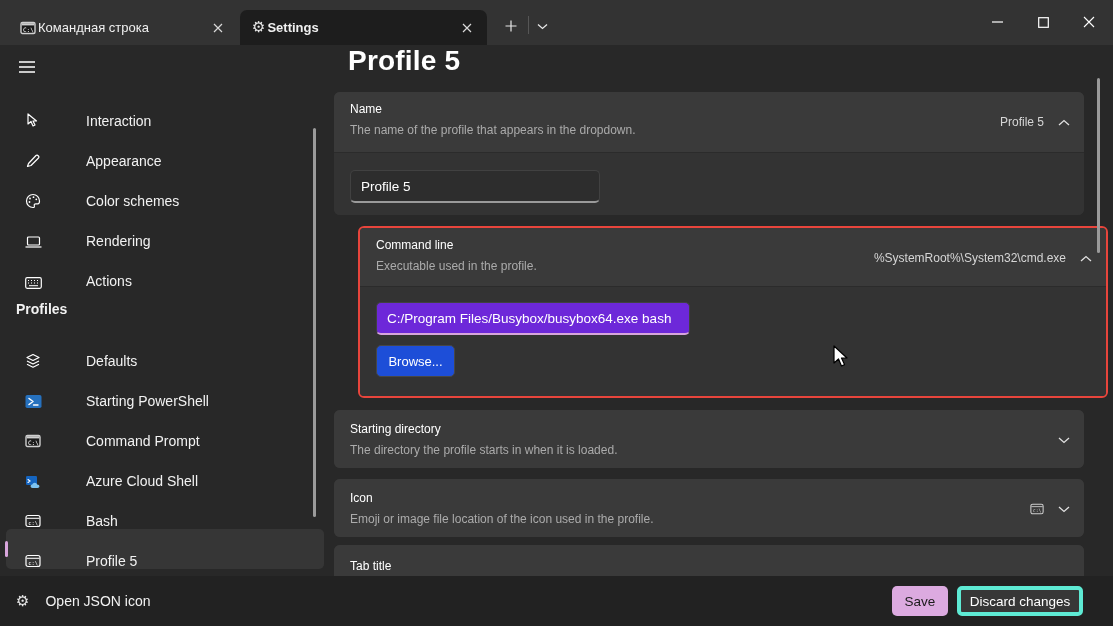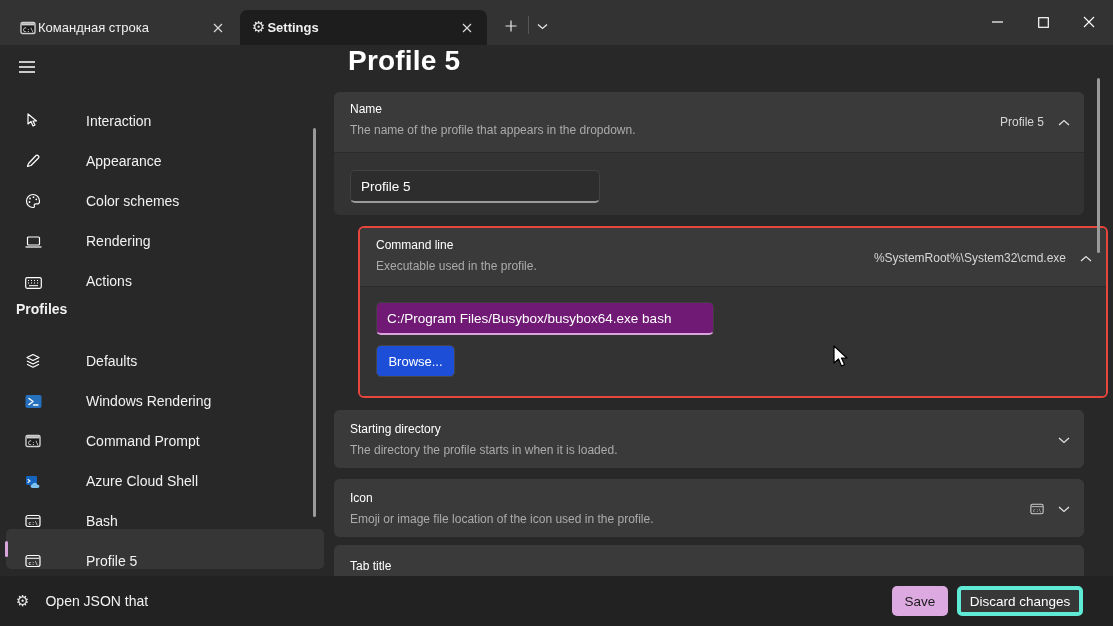--- a/index.html
+++ b/index.html
@@ -63,21 +63,21 @@
   .card-cmdline .card-body { top:58px; }
   .card-startdir { top:365px; height:58px; }
   .card-icon { top:434px; height:58px; }
   .card-tabtitle { top:500px; height:62px; }
   .card-tabtitle .card-title { top:14px; }
 
   .text-input { position:absolute; height:33px; background:#2d2d2d; border:1px solid #414141;
                 border-bottom:2px solid #9a9a9a; border-radius:5px; color:#ffffff; font-size:13.5px;
                 padding:0 10px; font-family:"Liberation Sans", sans-serif; outline:none; }
   .name-input { left:16px; top:17px; width:250px; }
-  .cmd-input { left:16px; top:15px; width:338px; background:#701a75; border-bottom:2px solid #d8a5dc; }
+  .cmd-input { left:16px; top:15px; width:314px; background:#6d28d9; border-bottom:2px solid #d8a5dc; }
   .browse-btn { position:absolute; left:16px; top:58px; width:79px; height:32px; background:#1d4ed8;
                 border:1px solid #474747; border-radius:5px; color:#ffffff; font-size:13px;
                 font-family:"Liberation Sans", sans-serif; }
   .main-scrollbar { position:absolute; left:767px; top:33px; width:3px; height:175px; background:#9a9a9a; border-radius:2px; }
 
   
   .footer { position:absolute; left:0; right:0; bottom:0; height:50px; background:#222222; }
   .open-json { position:absolute; left:16px; top:11px; height:28px; display:flex; align-items:center; gap:16px;
                font-size:14px; color:#f2f2f2; }
   .save-btn { position:absolute; right:165px; top:10px; width:56px; height:30px; background:#dcaae0;
@@ -218,21 +218,21 @@
       <span class="lbl">Defaults</span>
     </div>
     <div class="nav-item">
       <span class="ic">
         <svg width="17" height="15" viewBox="0 0 17 15">
           <rect x="0.5" y="1" width="16" height="13" rx="1.8" fill="#2671be"></rect>
           <path d="M4 4.5 L8 7.5 L4 10.5" fill="none" stroke="#ffffff" stroke-width="1.5" stroke-linecap="round" stroke-linejoin="round"></path>
           <path d="M8.5 11 H13" stroke="#ffffff" stroke-width="1.4" stroke-linecap="round"></path>
         </svg>
       </span>
-      <span class="lbl">Windows Rendering</span>
+      <span class="lbl">Starting PowerShell</span>
     </div>
     <div class="nav-item">
       <span class="ic">
         <svg width="16" height="16" viewBox="0 0 16 16">
           <rect x="1" y="2.5" width="14" height="11" rx="1.5" fill="#1a1a1a" stroke="#cfcfcf" stroke-width="1.4"></rect>
           <rect x="1.7" y="3.2" width="12.6" height="2.2" fill="#cfcfcf"></rect>
           <text x="3" y="11.5" font-size="6" fill="#ffffff" font-family="DejaVu Sans Mono, monospace">C:\</text>
         </svg>
       </span>
       <span class="lbl">Command Prompt</span>
@@ -352,21 +352,21 @@
       <div class="card-title">Tab title</div>
     </div>
   </div>
 
   <div class="main-scrollbar"></div>
 </div>
 
 <div class="footer">
   <div class="open-json">
     <span class="gear-glyph">⚙</span>
-    <span>Open JSON that</span>
+    <span>Open JSON icon</span>
   </div>
   <button class="save-btn">Save</button>
   <button class="discard-btn">Discard changes</button>
 </div>
 
 <div class="cursor">
   <svg width="18" height="24" viewBox="0 0 18 24">
     <path d="M2 1 L2 18 L6.5 14 L9.5 21 L12.5 19.6 L9.5 13 L15 13 Z" fill="#ffffff" stroke="#000000" stroke-width="1.2" stroke-linejoin="round"></path>
   </svg>
 </div>

